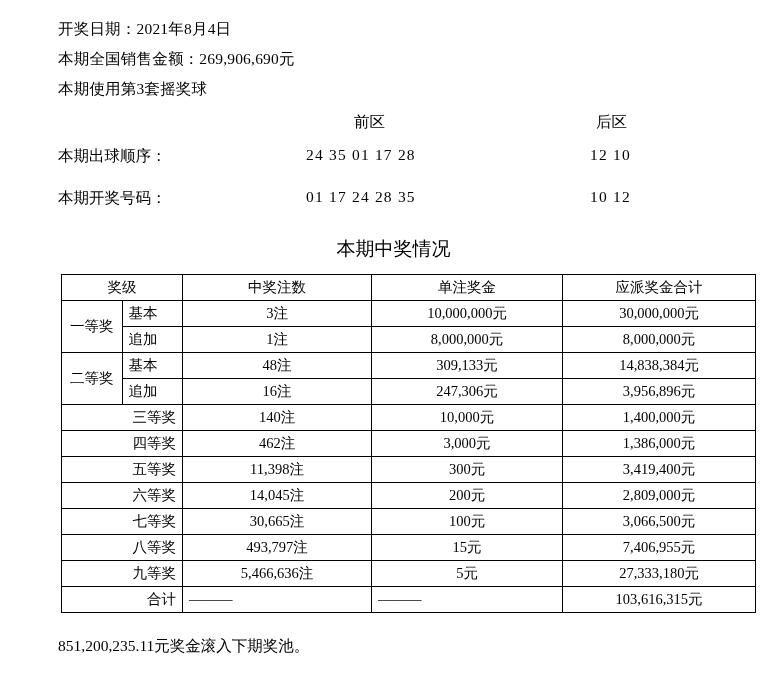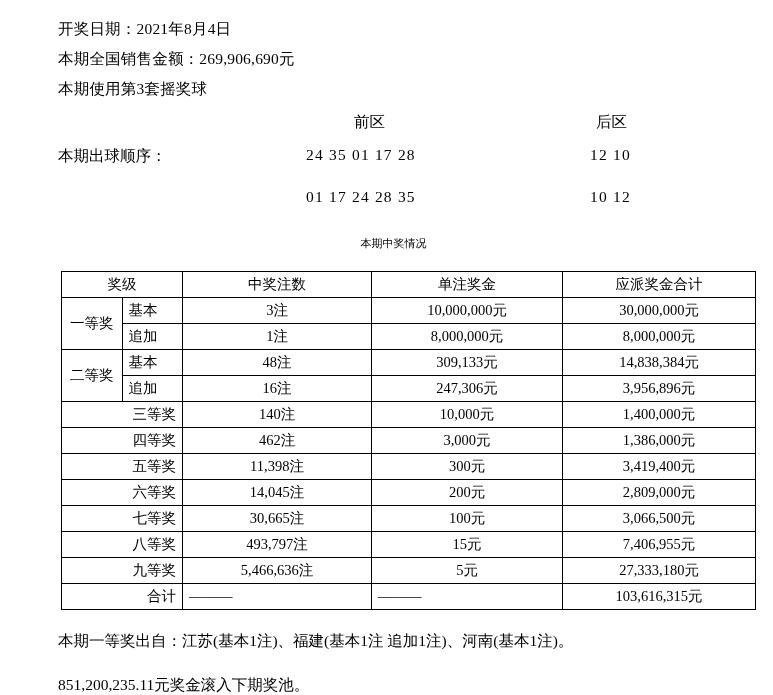--- a/index.html
+++ b/index.html
@@ -64,22 +64,22 @@
   }
   .draw-back {
     position: absolute;
     left: 532px;
     top: 0;
     letter-spacing: 1.2px;
     white-space: nowrap;
   }
   .section-title {
     text-align: center;
-    font-size: 11px;
-    margin: 6px 0 20px 0;
+    font-size: 19px;
+    margin: 6px 0 12px 0;
     padding-right: 30px;
   }
   table.prize {
     border-collapse: collapse;
     width: 622px;
     margin: 0 auto;
     table-layout: fixed;
   }
   table.prize th, table.prize td {
     border: 1px solid #000000;
@@ -122,20 +122,21 @@
     <span class="col-back">后区</span>
   </div>
 
   <div class="draw-row">
     <span class="draw-label">本期出球顺序：</span>
     <span class="draw-front">24 35 01 17 28</span>
     <span class="draw-back">12 10</span>
   </div>
 
   <div class="draw-row">
+    <span class="draw-label">本期开奖号码：</span>
     <span class="draw-front">01 17 24 28 35</span>
     <span class="draw-back">10 12</span>
   </div>
 
   <div class="section-title">本期中奖情况</div>
 
   <table class="prize">
     <thead>
       <tr>
         <th class="c-grade" colspan="2">奖级</th>
@@ -215,16 +216,15 @@
       </tr>
       <tr>
         <td class="grade-merge" colspan="2">合计</td>
         <td class="ctr">———</td>
         <td class="ctr">———</td>
         <td class="num">103,616,315元</td>
       </tr>
     </tbody>
   </table>
 
-  <div class="footer-line">本期一等奖出自：江苏(基本1注)、福建(基本1注 追加1注)、河南(基本1注)。</div>
   <div class="footer-line second">851,200,235.11元奖金滚入下期奖池。</div>
 
 </div>
 
 </body></html>

